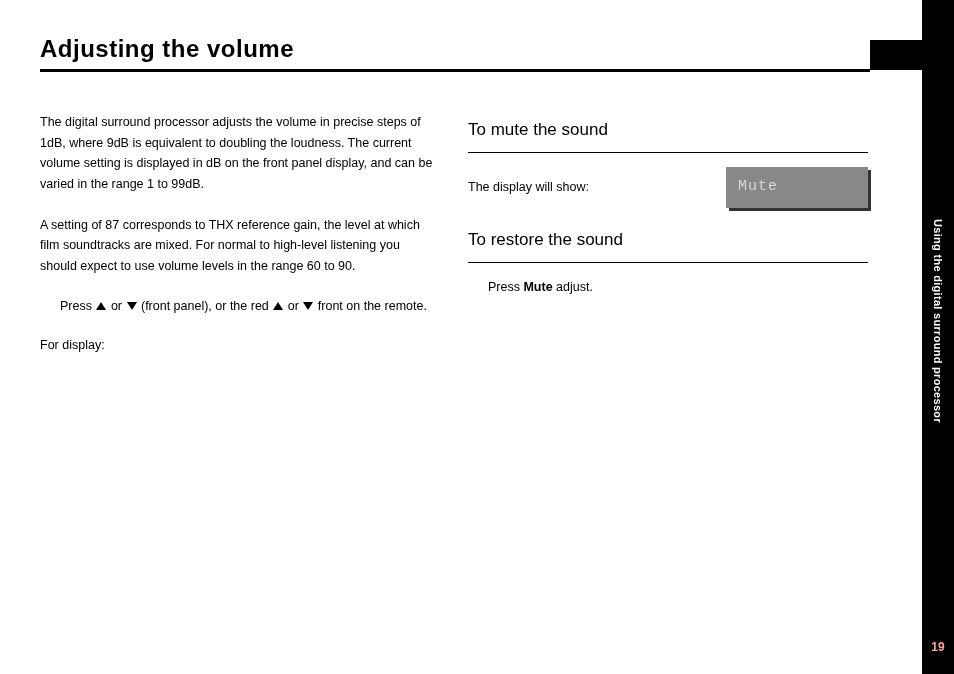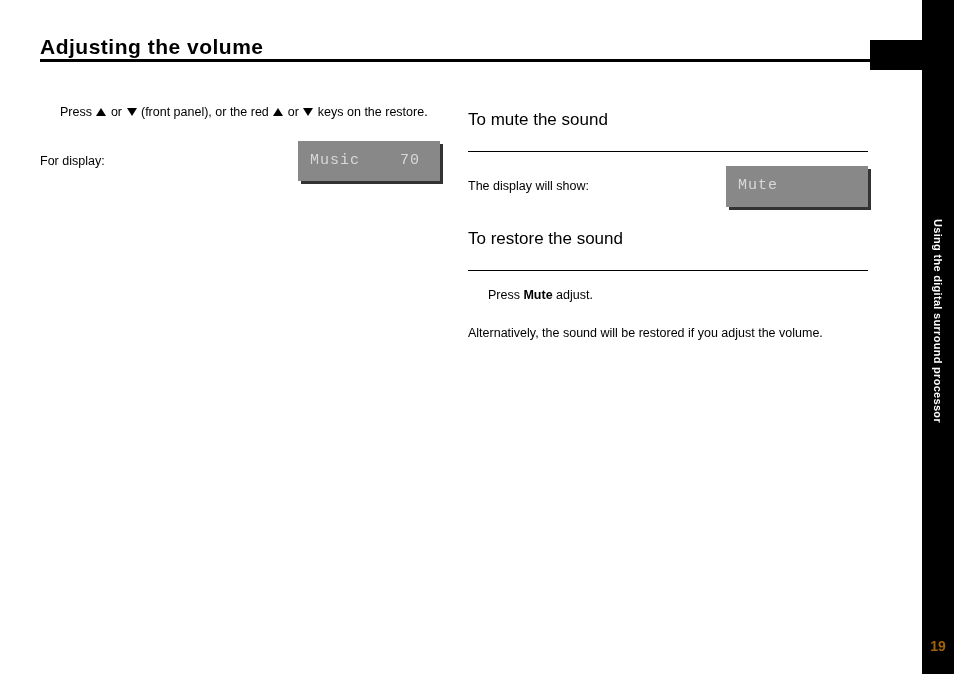--- a/index.html
+++ b/index.html
@@ -12,23 +12,24 @@
     position: relative;
     overflow: hidden;
   }
   .page {
     position: relative;
     width: 100%;
     height: 100%;
     padding: 35px 0 0 40px;
   }
   .heading {
-    font-size: 21px;
+    font-size: 24px;
     font-weight: 900;
     letter-spacing: 0.5px;
+    margin-bottom: 6px;
     font-family: Arial, Helvetica, sans-serif;
   }
   .rule-wrap {
     width: 830px;
     border-bottom: 3px solid #000;
     margin-bottom: 40px;
   }
   .columns {
     display: flex;
     gap: 28px;
@@ -37,21 +38,21 @@
   .col {
     width: 400px;
     font-size: 12.5px;
     line-height: 1.65;
   }
   .para { margin-bottom: 20px; }
   .subhead {
     font-size: 17px;
     font-weight: 400;
     font-family: Arial, Helvetica, sans-serif;
-    padding-bottom: 17px;
+    padding-bottom: 8px;
     border-bottom: 1px solid #000;
     margin-bottom: 14px;
     margin-top: 4px;
   }
   .indent { margin-left: 20px; margin-bottom: 18px; }
   .tri-up, .tri-down {
     display: inline-block;
     width: 0; height: 0;
     vertical-align: middle;
     margin: 0 1px 2px 1px;
@@ -96,23 +97,23 @@
     white-space: nowrap;
     font-size: 11px;
     font-weight: bold;
     letter-spacing: 0.3px;
   }
   .page-num {
     position: absolute;
     bottom: 20px;
     left: 0; right: 0;
     text-align: center;
-    font-size: 14px;
+    font-size: 12px;
     font-weight: bold;
-    color: #a16207;
+    color: #fca5a5;
   }
   .top-tab {
     position: absolute;
     top: 40px;
     right: 32px;
     width: 52px;
     height: 30px;
     background: #000;
   }
   b { font-weight: bold; }
@@ -122,49 +123,49 @@
 
 <div class="page">
   <div class="heading">Adjusting the volume</div>
   <div class="rule-wrap"></div>
 
   <div class="top-tab"></div>
 
   <div class="columns">
 
     <div class="col">
+      <div class="para">The digital surround processor adjusts the volume in precise steps of 1dB, where 9dB is equivalent to doubling the loudness. The current volume setting is displayed in dB on the front panel display, and can be varied in the range 1 to 99dB.</div>
+      <div class="para">A setting of 87 corresponds to THX reference gain, the level at which film soundtracks are mixed. For normal to high-level listening you should expect to use volume levels in the range 60 to 90.</div>
 
 
       <div class="indent" style="text-align:justify;">
-        <span>Press </span><span class="tri-up"></span><span> or </span><span class="tri-down"></span><span> (front panel), or the red </span><span class="tri-up"></span><span> or </span><span class="tri-down"></span><span> keys on the restore.</span>
+        <span>Press </span><span class="tri-up"></span><span> or </span><span class="tri-down"></span><span> (front panel), or the red </span><span class="tri-up"></span><span> or </span><span class="tri-down"></span><span> front on the remote.</span>
       </div>
 
 
       <div class="lcd-row">
         <div class="lead" style="width:240px;">For display:</div>
-        <div class="lcd">Music    70</div>
       </div>
     </div>
 
     <div class="col">
       <div class="subhead">To mute the sound</div>
 
 
       <div class="lcd-row">
         <div class="lead" style="width:240px;">The display will show:</div>
         <div class="lcd">Mute</div>
       </div>
 
       <div class="subhead">To restore the sound</div>
 
       <div class="indent">
         <span>Press </span><b>Mute</b><span> adjust.</span>
       </div>
 
-      <div class="para">Alternatively, the sound will be restored if you adjust the volume.</div>
     </div>
   </div>
 
   <div class="sidebar">
     <div class="sidebar-text">Using the digital surround processor</div>
     <div class="page-num">19</div>
   </div>
 </div>
 
 </body></html>

